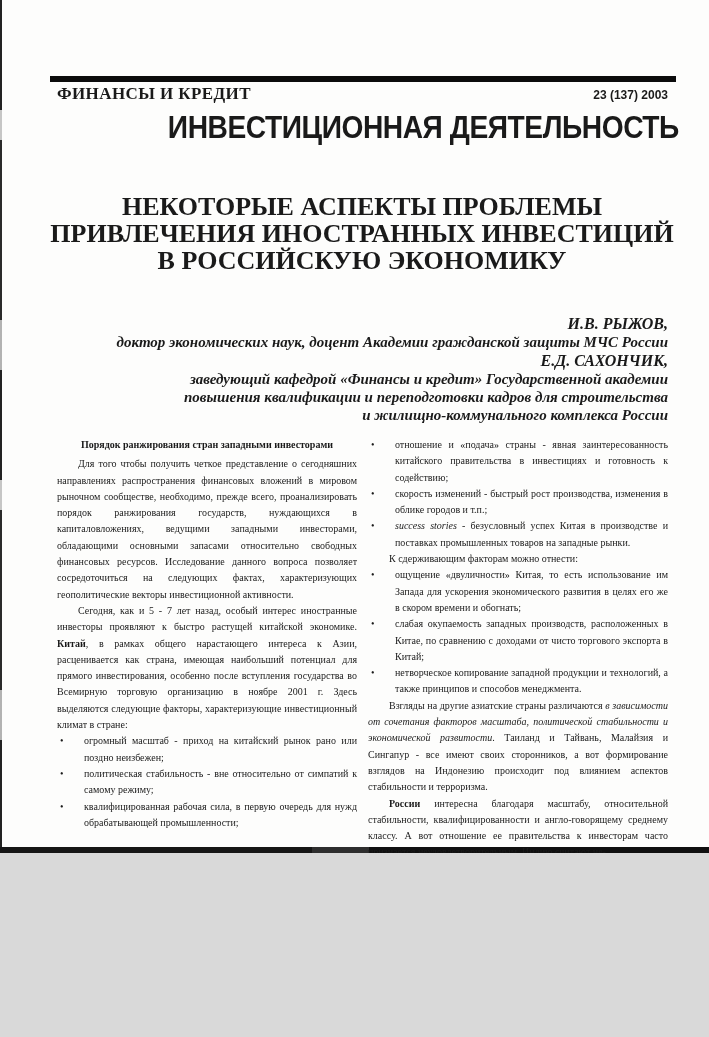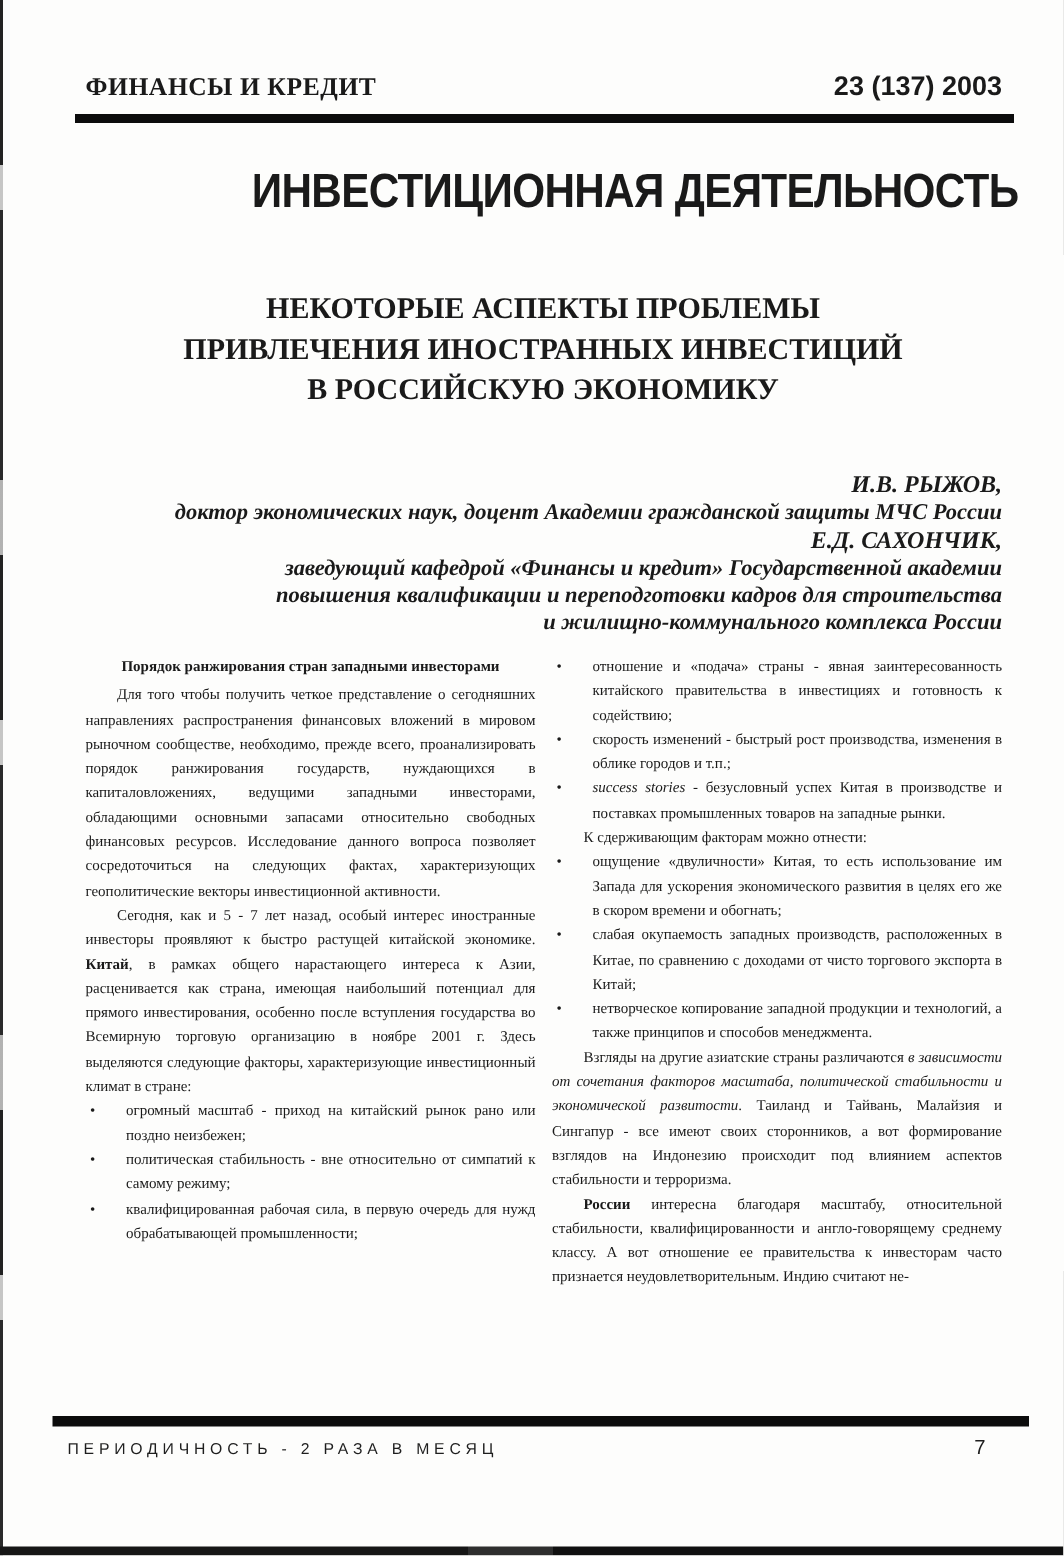--- a/index.html
+++ b/index.html
@@ -1,36 +1,36 @@
 <!DOCTYPE html>
 <html lang="ru"><head>
 <meta charset="utf-8">
 <style>
   html,body{margin:0;padding:0;background:#d9d9d9;}
   .page{
-    position:relative;width:709px;height:1037px;margin:0 auto;
+    position:relative;width:709px;height:853px;margin:0 auto;
     background:#fdfdfc;color:#1a1a1a;overflow:hidden;
     font-family:"Liberation Serif", serif;
   }
   
   .edge-left{position:absolute;left:0;top:0;width:2px;height:100%;
     background:repeating-linear-gradient(180deg,#222 0 110px,rgba(34,34,34,.25) 110px 140px,#2a2a2a 140px 320px,rgba(40,40,40,.35) 320px 370px);}
   .edge-bottom{position:absolute;left:0;bottom:0;width:100%;height:6px;
     background:linear-gradient(90deg,#161616 0 44%,#2e2e2e 44% 52%,#101010 52% 100%);}
   
   .header-row{position:absolute;left:57px;right:41px;top:47px;display:flex;justify-content:space-between;align-items:baseline;}
   .journal{font-weight:bold;font-size:17px;letter-spacing:.4px;}
-  .issue{font-family:"Liberation Sans",sans-serif;font-weight:bold;font-size:18px;}
+  .issue{font-family:"Liberation Sans",sans-serif;font-weight:bold;font-size:12px;margin-top:41px;}
   .header-rule{position:absolute;left:50px;right:33px;top:76px;height:6px;background:#0c0c0c;}
   
   .banner{position:absolute;left:57px;right:41px;top:109px;text-align:right;}
   .banner .banner-text{display:inline-block;font-family:"Liberation Sans",sans-serif;font-weight:bold;
     font-size:32px;white-space:nowrap;letter-spacing:-.5px;transform:translateX(46px) scaleX(.88);}
   
-  .title{position:absolute;left:45px;right:30px;top:193px;text-align:center;font-weight:bold;font-size:20px;line-height:27px;}
+  .title{position:absolute;left:45px;right:30px;top:193px;text-align:center;font-weight:bold;font-size:26px;line-height:27px;}
   
   .authors{position:absolute;left:57px;right:41px;top:315px;text-align:right;font-weight:bold;font-style:italic;font-size:15px;line-height:18.3px;}
   .authors .name{font-size:16px;}
   
   .cols{position:absolute;left:57px;right:41px;top:437px;height:505px;display:flex;gap:11px;overflow:hidden;
     font-size:10px;line-height:16.3px;text-align:justify;hyphens:auto;justify-content:space-between;-webkit-hyphens:auto;}
   .col{flex:1;min-width:0;}
   .subhead{font-weight:bold;text-align:center;margin-bottom:3px;}
   .para{text-indent:21px;}
   .bullet{position:relative;padding-left:27px;}

